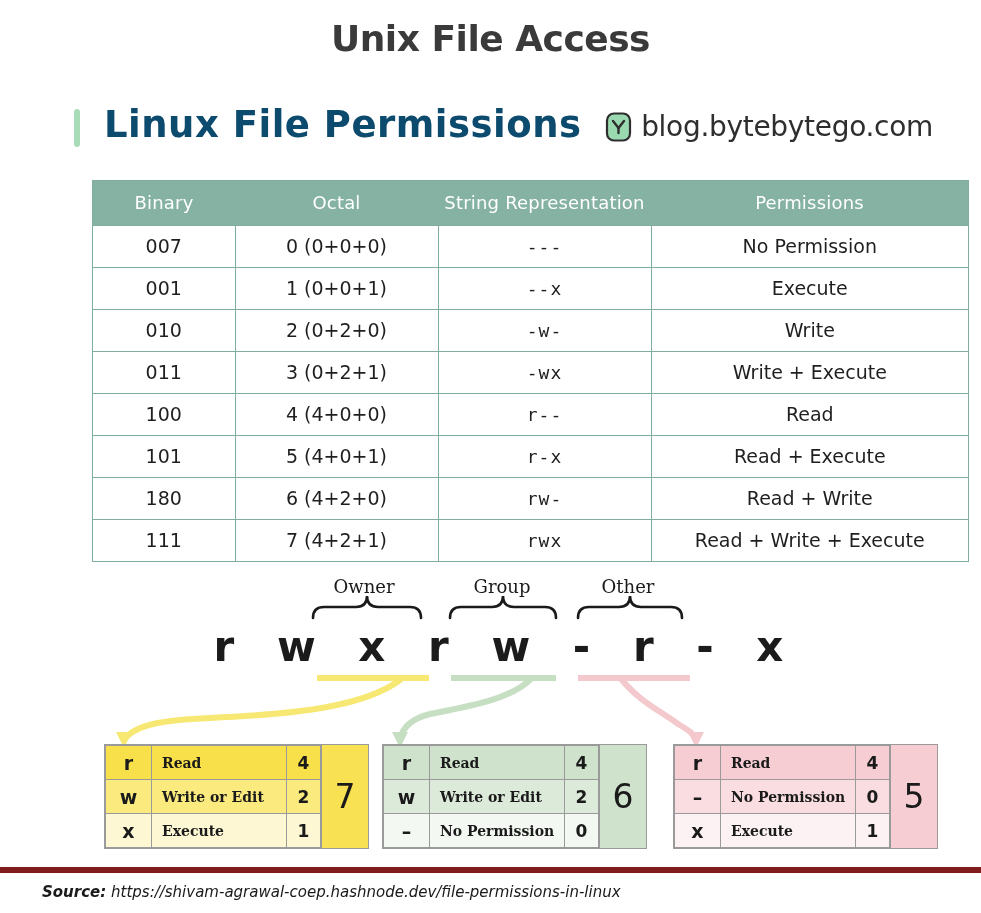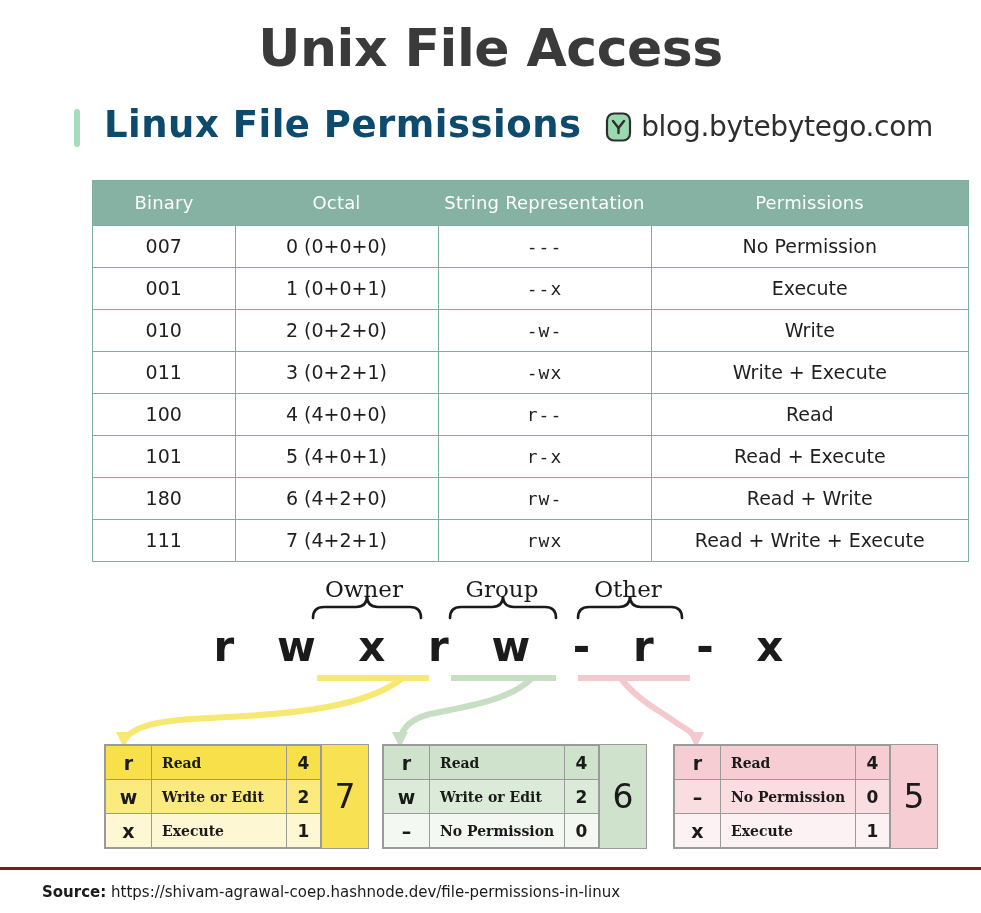--- a/index.html
+++ b/index.html
@@ -16,21 +16,21 @@
   }
 
   
   .page-title {
     position: absolute;
     top: 18px;
     left: 0;
     width: 981px;
     text-align: center;
     font-family: "DejaVu Sans", sans-serif;
-    font-size: 52px;
+    font-size: 36px;
     font-weight: bold;
     color: #3a3a3a;
     letter-spacing: -0.5px;
   }
   .subhead-row {
     position: absolute;
     top: 104px;
     left: 0;
     width: 981px;
     height: 48px;
@@ -115,21 +115,21 @@
   .mid {
     position: absolute;
     left: 0;
     top: 566px;
     width: 981px;
     height: 130px;
   }
   .grp-label {
     position: absolute;
     font-family: "DejaVu Serif", serif;
-    font-size: 23px;
+    font-size: 18px;
     color: #1a1a1a;
     text-align: center;
     white-space: nowrap;
   }
   .perm-string {
     position: absolute;
     top: 56px;
     left: 8px;
     width: 981px;
     text-align: center;
@@ -225,22 +225,23 @@
   .p2 { background: #fdf2f3; }
   .ptot { background: #f5cdd2; }
 
   
   .footer {
     position: absolute;
     left: 0;
     bottom: 0;
     width: 981px;
     height: 46px;
-    border-top: 3px solid #7f1d1d;
+    border-top: 6px solid #7f1d1d;
     box-sizing: border-box;
+    font-style: italic;
   }
   .footer-inner {
     position: absolute;
     left: 42px;
     bottom: 12px;
     font-size: 15px;
     color: #1a1a1a;
     white-space: nowrap;
   }
   .footer-inner b { font-weight: bold; }

